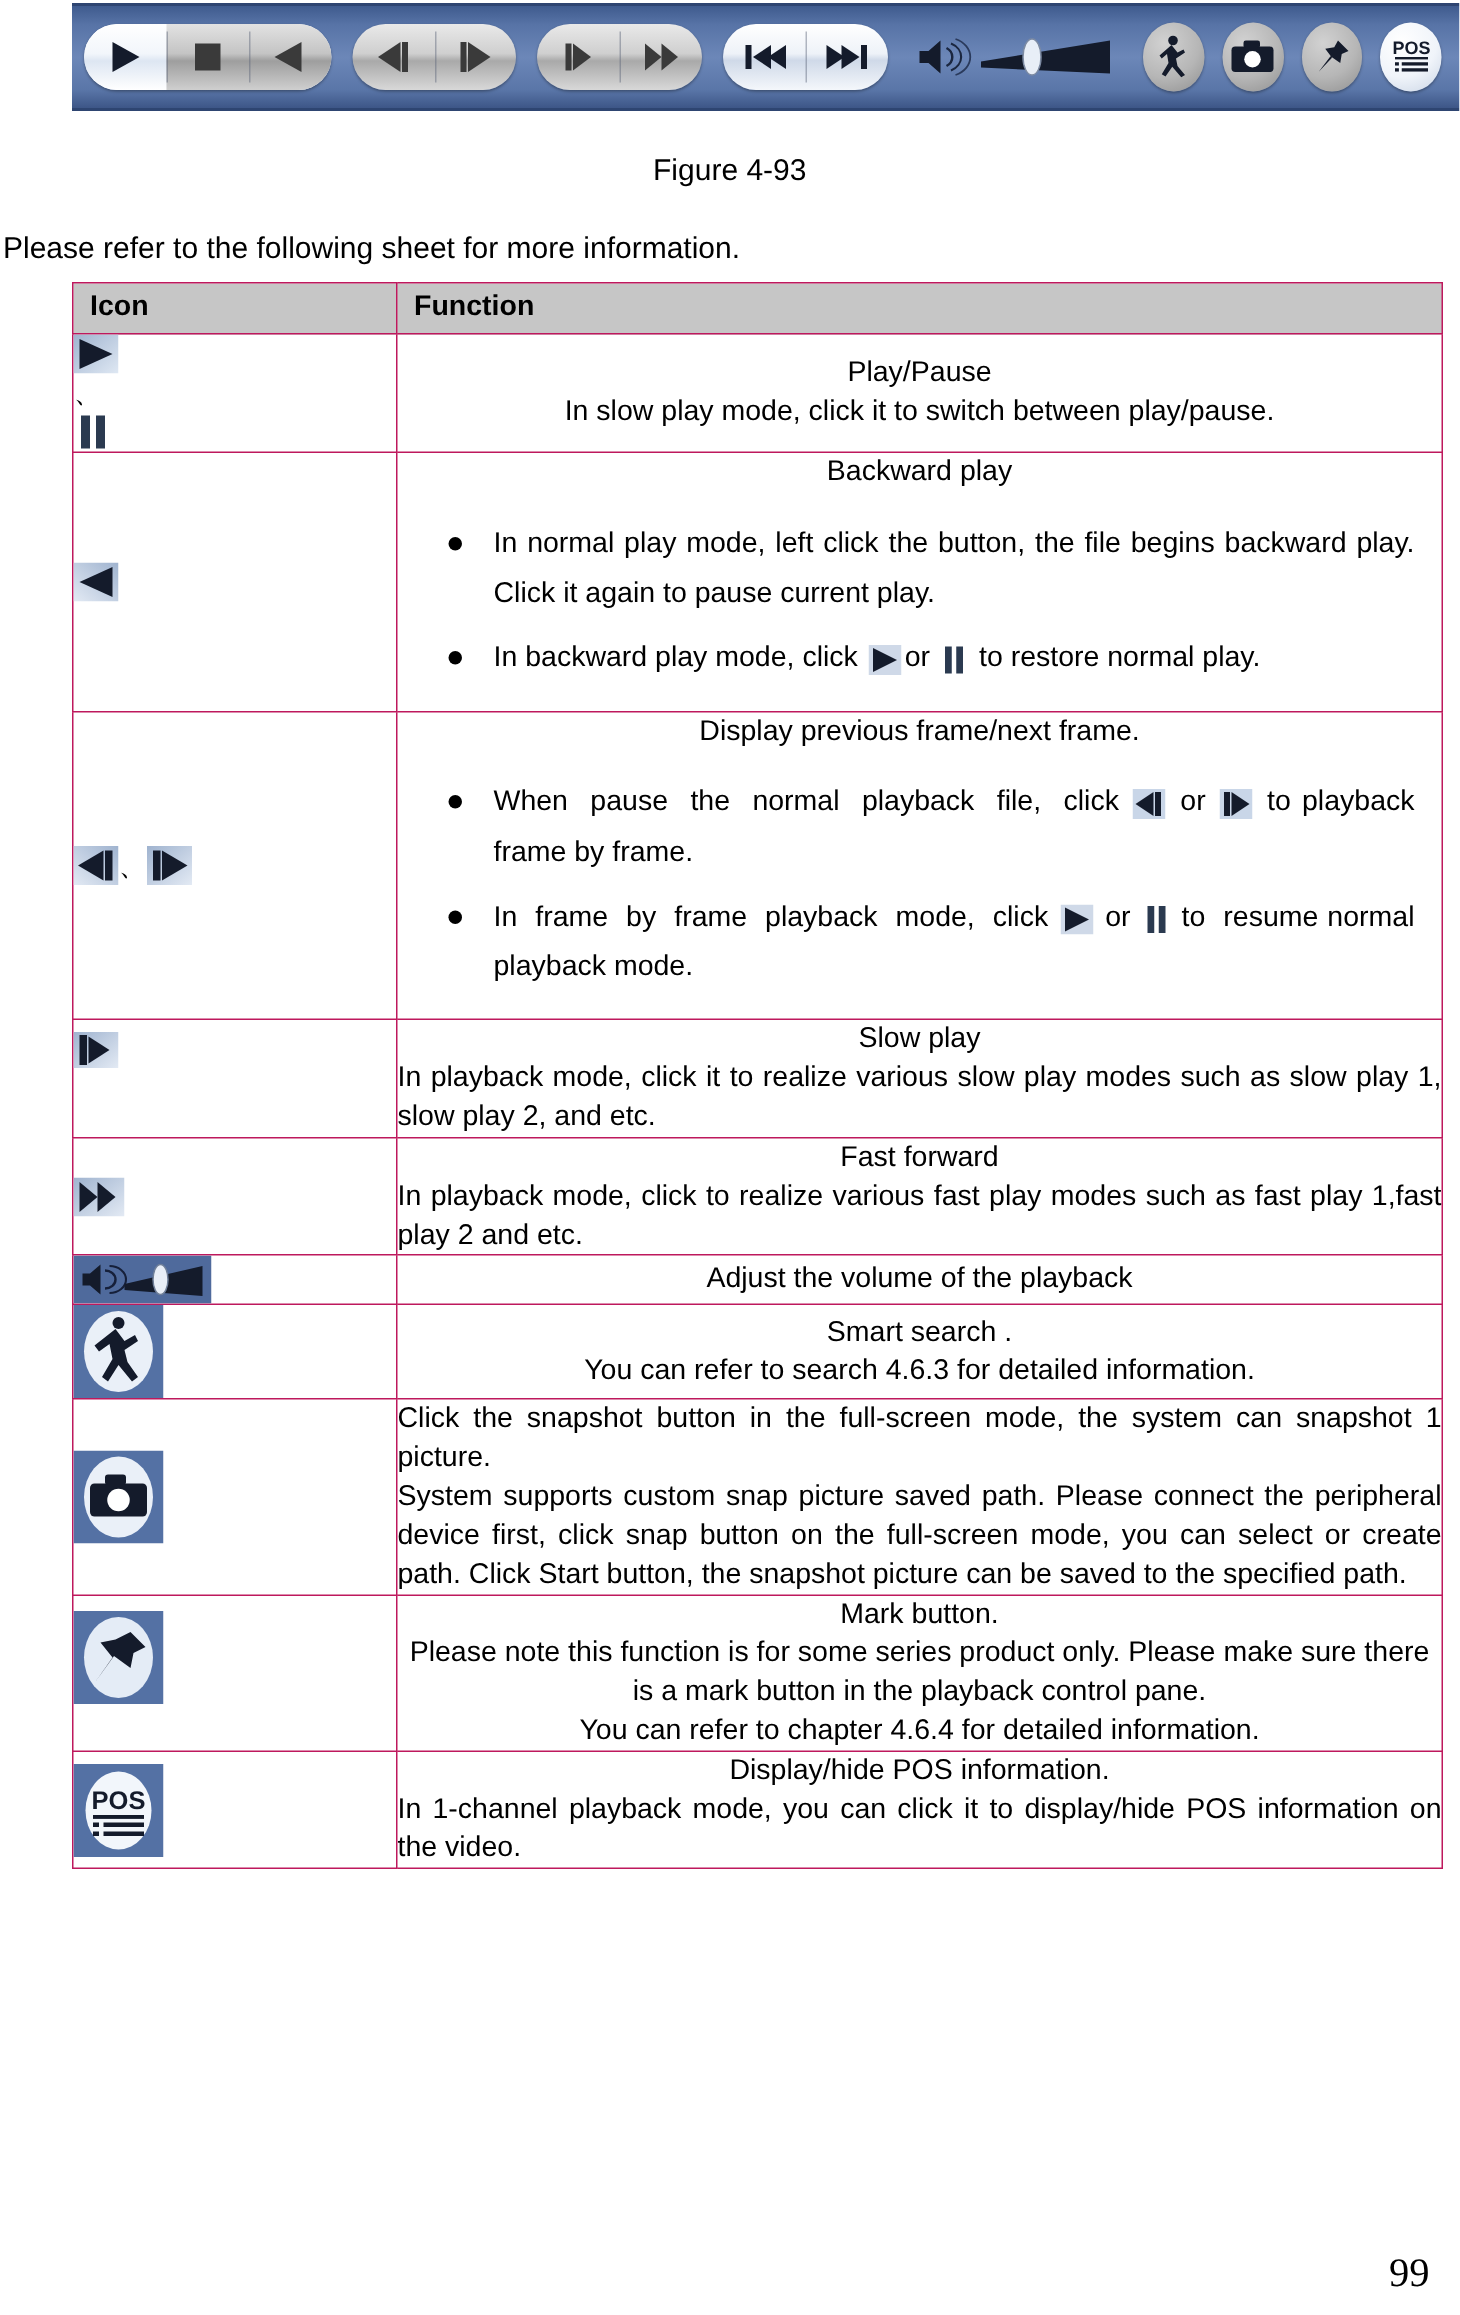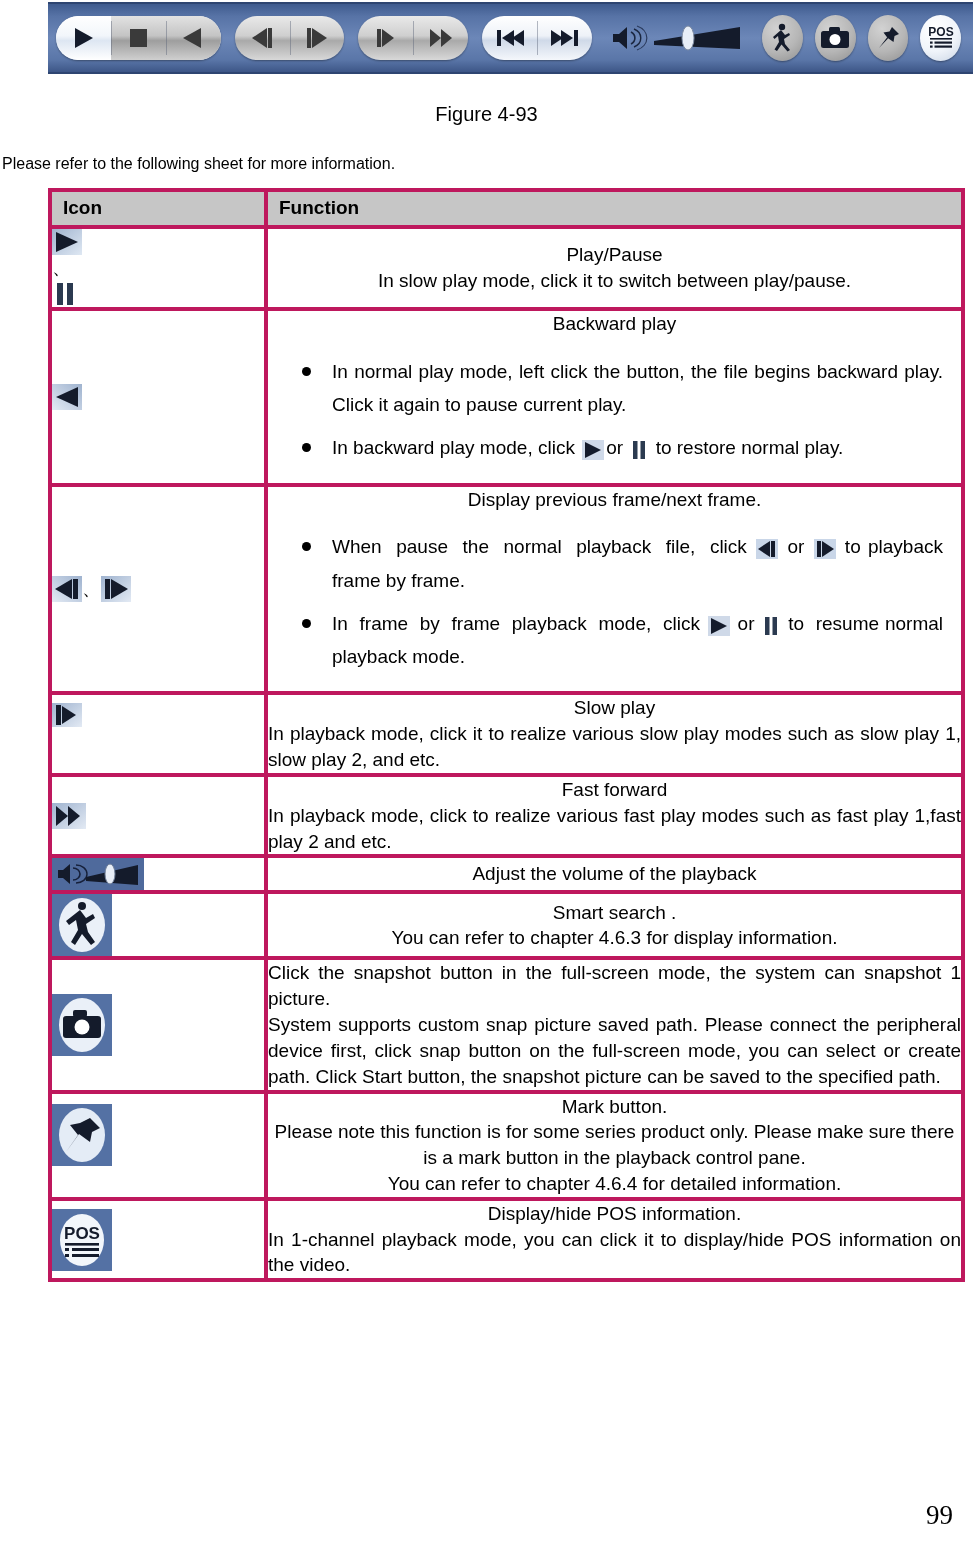--- a/index.html
+++ b/index.html
@@ -82,34 +82,34 @@
   
   .fig-caption{
     position:absolute;
     left:0; top:103px; width:973px;
     text-align:center;
     font-size:20px;
   }
   .lead{
     position:absolute;
     left:2px; top:155px;
-    font-size:16px;
+    font-size:20px;
     white-space:nowrap;
   }
 
   
   table.spec{
     position:absolute;
     left:48px; top:188px;
     width:913px;
     border-collapse:collapse;
     table-layout:fixed;
   }
   table.spec th, table.spec td{
-    border:4px solid #be185d;
+    border:1px solid #be185d;
     vertical-align:middle;
     padding:0;
   }
   table.spec th{
     background:#c6c6c6;
     text-align:left;
     font-size:19px;
     font-weight:bold;
     padding:5px 0 6px 11px;
   }
@@ -526,21 +526,21 @@
           <svg width="60" height="62" viewBox="0 0 60 62">
             <rect width="60" height="62" fill="#5471a4"></rect>
             <ellipse cx="30" cy="31" rx="23" ry="27" fill="#eaf0f8"></ellipse>
             <circle class="ink" cx="30" cy="12" r="4"></circle>
             <path class="ink" d="M28 16 L34 24 L41 20 L43 24 L34 30 L36 38 L43 48 L39 51 L30 40 L23 51 L19 48 L26 36 L24 26 L17 31 L14 27 Z"></path>
           </svg>
         </span>
       </td>
       <td class="funccell mid">
         <span class="ttl">Smart search .</span>
-        <span class="ttl">You can refer to chapter 4.6.3 for display information.</span>
+        <span class="ttl">You can refer to search 4.6.3 for detailed information.</span>
       </td>
     </tr>
 
     <tr>
       <td class="iconcell">
         <span>
           <svg width="60" height="62" viewBox="0 0 60 62">
             <rect width="60" height="62" fill="#5471a4"></rect>
             <ellipse cx="30" cy="31" rx="23" ry="27" fill="#eaf0f8"></ellipse>
             <rect class="ink" x="11" y="22" width="38" height="22" rx="3"></rect>

